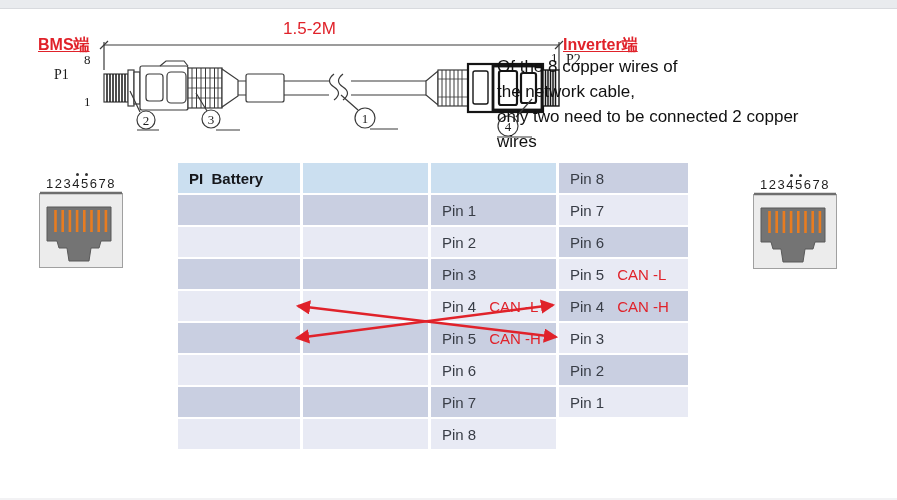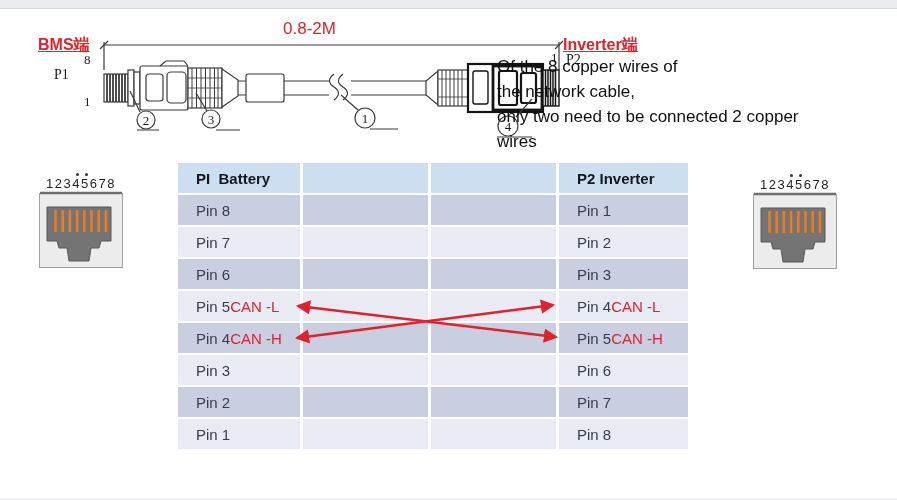--- a/index.html
+++ b/index.html
@@ -39,36 +39,36 @@
     position:absolute; top:1px; width:3px; height:3px;
     background:#333; border-radius:50%;
   }
   .rj45 svg { display:block; margin-top:1px; }
   
   .pin-table {
     position:absolute; left:178px; top:163px;
     display:grid; grid-template-columns:122px 125px 125px 129px;
     grid-auto-rows:30px; gap:2px 3px; background:#fff; font-size:15px;
   }
-  .cell { display:flex; align-items:center; padding-left:18px; color:#383d46; }
+  .cell { display:flex; align-items:center; padding-left:11px; color:#383d46; }
   .hdr { background:#cbdff0; font-weight:bold; color:#15171c; white-space:pre; font-size:15px; }
   .dark { background:#c9cfe1; }
   .light { background:#e8eaf4; }
-  .tag { color:#e0222a; white-space:pre; }
+  .tag { color:#e0222a; margin-left:13px; white-space:pre; }
   .arrows { position:absolute; left:0; top:0; width:897px; height:500px; pointer-events:none; z-index:5; }
 </style>
 </head>
 <body>
 
 <div class="page">
 
   <div class="topbar"></div>
 
   <span class="abs red bold lbl16" style="left:38px;top:36px">BMS端</span>
-  <span class="abs red len-label" style="left:283px;top:19px">0.8-2M</span>
+  <span class="abs red len-label" style="left:283px;top:19px">1.5-2M</span>
   <span class="abs red bold lbl16" style="left:563px;top:36px">Inverter端</span>
 
   <span class="abs serif p-name" style="left:54px;top:64px">P1</span>
   <span class="abs serif pin-digit" style="left:84px;top:52px">8</span>
   <span class="abs serif pin-digit" style="left:84px;top:94px">1</span>
   <span class="abs serif p-name" style="left:566px;top:49px">P2</span>
   <span class="abs serif pin-digit" style="left:551px;top:50px">1</span>
   <span class="abs serif pin-digit" style="left:548px;top:93px">8</span>
 
   <svg class="cable-art" viewBox="95 38 480 107">
@@ -164,21 +164,20 @@
       <path d="M1,2 H83" stroke="#6e6e6e" stroke-width="2.5"></path>
       <path d="M8,16 H72 V50 H62 L60,57 H52 L50,70 H30 L28,57 H20 L18,50 H8 Z" fill="#747474" stroke="#595959"></path>
       <path d="M16.5,19 V41 M23.7,19 V41 M30.9,19 V41 M38.1,19 V41 M45.3,19 V41 M52.5,19 V41 M59.7,19 V41 M66.9,19 V41" stroke="#e87c20" stroke-width="2.6"></path>
     </svg>
   </div>
 
   <div class="pin-table">
     <div class="cell hdr">PI  Battery</div>
     <div class="cell hdr"></div>
     <div class="cell hdr"></div>
-    <div class="cell hdr">P2 Inverter</div>
 
     <div class="cell dark">
         <span>Pin 8</span>
         <span class="tag"></span>
       </div>
     <div class="cell dark"></div>
     <div class="cell dark"></div>
     <div class="cell dark">
         <span>Pin 1</span>
         <span class="tag"></span>

